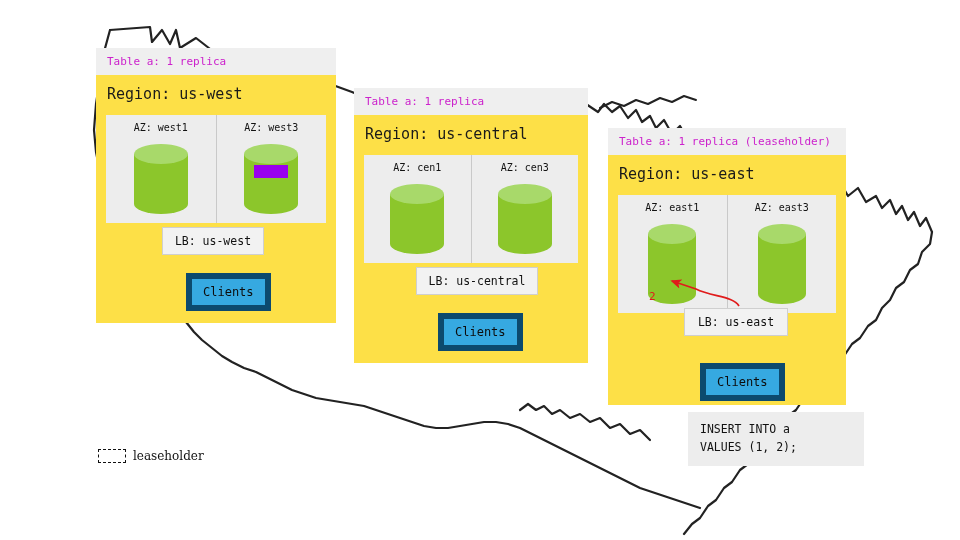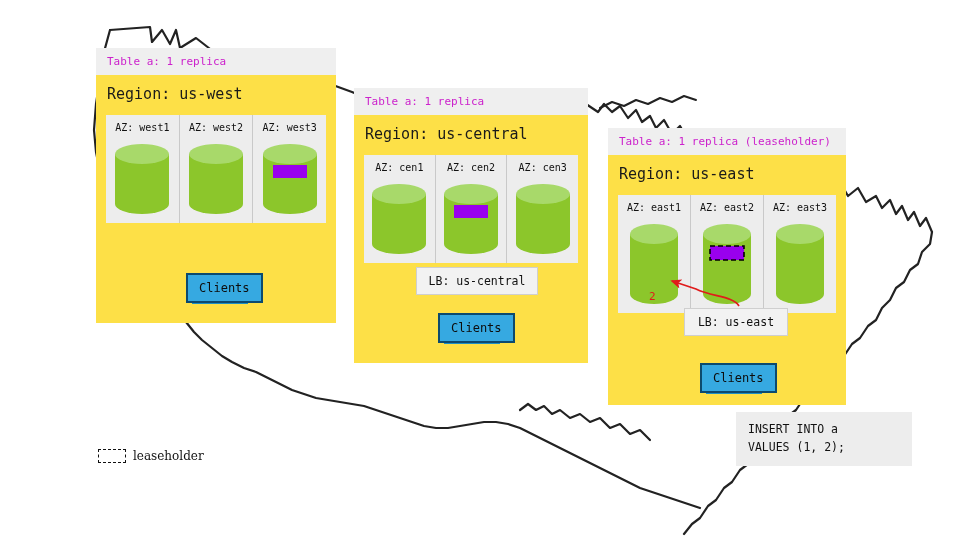--- a/index.html
+++ b/index.html
@@ -22,21 +22,21 @@
   .az-label{font-size:10px;color:#111;
             font-family:"DejaVu Sans Mono","Liberation Mono",monospace;
             white-space:nowrap;}
   .cyl-wrap{margin:9px auto 0 auto;position:relative;}
   .lb-box{position:absolute;background:#f2f2f2;border:1px solid #cfcfcf;
           font-size:11.5px;color:#111;text-align:center;
           font-family:"DejaVu Sans Mono","Liberation Mono",monospace;
           padding:6px 10px;white-space:nowrap;}
   .clients{position:absolute;}
   .clients .sheet{position:absolute;background:#36a9e1;border:1px solid #1b8fc6;}
-  .clients .top{position:relative;background:#36a9e1;border:2px solid #0c4a6e;
+  .clients .top{position:relative;background:#36a9e1;border:6px solid #0c4a6e;
                 color:#0d0d0d;font-size:12px;text-align:center;
                 font-family:"DejaVu Sans Mono","Liberation Mono",monospace;
                 padding:6px 11px;white-space:nowrap;}
   .sql-box{position:absolute;background:#ededed;color:#111;font-size:11.5px;
            line-height:1.55;padding:9px 12px;white-space:pre;
            font-family:"DejaVu Sans Mono","Liberation Mono",monospace;}
   .legend{position:absolute;display:flex;align-items:flex-start;gap:7px;}
   .legend .swatch{width:26px;height:12px;border:1.6px dashed #111;background:transparent;}
   .legend .ltext{font-size:12px;color:#111;
                  font-family:"DejaVu Serif","Liberation Serif",serif;}
@@ -101,40 +101,32 @@
         <div class="az-col">
           <div class="az-label">AZ: west1</div>
           <div class="cyl-wrap" style="width:58px;height:74px;">
             <svg width="58" height="74" viewBox="0 0 58 74" xmlns="http://www.w3.org/2000/svg">
               <path d="M2,12 L2,62 A27,10 0 0 0 56,62 L56,12 Z" fill="#8cc62b"></path>
               <ellipse cx="29" cy="12" rx="27" ry="10" fill="#a8d96a"></ellipse>
             </svg>
           </div>
         </div>
         <div class="az-col">
-          <div class="az-label">AZ: west2</div>
-          <div class="cyl-wrap" style="width:58px;height:74px;">
-            <svg width="58" height="74" viewBox="0 0 58 74" xmlns="http://www.w3.org/2000/svg">
-              <path d="M2,12 L2,62 A27,10 0 0 0 56,62 L56,12 Z" fill="#8cc62b"></path>
-              <ellipse cx="29" cy="12" rx="27" ry="10" fill="#a8d96a"></ellipse>
-            </svg>
-          </div>
-        </div>
-        <div class="az-col">
           <div class="az-label">AZ: west3</div>
           <div class="cyl-wrap" style="width:58px;height:74px;">
             <svg width="58" height="74" viewBox="0 0 58 74" xmlns="http://www.w3.org/2000/svg">
               <path d="M2,12 L2,62 A27,10 0 0 0 56,62 L56,12 Z" fill="#8cc62b"></path>
               <ellipse cx="29" cy="12" rx="27" ry="10" fill="#a8d96a"></ellipse>
               <rect x="12" y="23" width="34" height="13" fill="#9900ee"></rect>
             </svg>
           </div>
         </div>
       </div>
 
+      <div class="lb-box" style="left:66px;top:152px;width:80px;">LB: us-west</div>
 
       <div class="clients" style="left:90px;top:198px;">
         <div class="sheet" style="left:6px;top:6px;width:54px;height:23px;"></div>
         <div class="sheet" style="left:3px;top:3px;width:54px;height:23px;"></div>
         <div class="top">Clients</div>
       </div>
     </div>
   </div>
 
   <div class="region" style="left:354px;top:88px;width:234px;">
@@ -142,30 +134,20 @@
     <div class="rg-body" style="height:248px;">
       <div class="rg-title">Region: us-central</div>
 
       <div class="az-strip" style="height:108px;">
         <div class="az-col">
           <div class="az-label">AZ: cen1</div>
           <div class="cyl-wrap" style="width:58px;height:74px;">
             <svg width="58" height="74" viewBox="0 0 58 74" xmlns="http://www.w3.org/2000/svg">
               <path d="M2,12 L2,62 A27,10 0 0 0 56,62 L56,12 Z" fill="#8cc62b"></path>
               <ellipse cx="29" cy="12" rx="27" ry="10" fill="#a8d96a"></ellipse>
-            </svg>
-          </div>
-        </div>
-        <div class="az-col">
-          <div class="az-label">AZ: cen2</div>
-          <div class="cyl-wrap" style="width:58px;height:74px;">
-            <svg width="58" height="74" viewBox="0 0 58 74" xmlns="http://www.w3.org/2000/svg">
-              <path d="M2,12 L2,62 A27,10 0 0 0 56,62 L56,12 Z" fill="#8cc62b"></path>
-              <ellipse cx="29" cy="12" rx="27" ry="10" fill="#a8d96a"></ellipse>
-              <rect x="12" y="23" width="34" height="13" fill="#9900ee"></rect>
             </svg>
           </div>
         </div>
         <div class="az-col">
           <div class="az-label">AZ: cen3</div>
           <div class="cyl-wrap" style="width:58px;height:74px;">
             <svg width="58" height="74" viewBox="0 0 58 74" xmlns="http://www.w3.org/2000/svg">
               <path d="M2,12 L2,62 A27,10 0 0 0 56,62 L56,12 Z" fill="#8cc62b"></path>
               <ellipse cx="29" cy="12" rx="27" ry="10" fill="#a8d96a"></ellipse>
             </svg>
@@ -192,51 +174,41 @@
         <div class="az-col">
           <div class="az-label">AZ: east1</div>
           <div class="cyl-wrap" style="width:52px;height:84px;">
             <svg width="52" height="84" viewBox="0 0 52 84" xmlns="http://www.w3.org/2000/svg">
               <path d="M2,12 L2,72 A24,10 0 0 0 50,72 L50,12 Z" fill="#8cc62b"></path>
               <ellipse cx="26" cy="12" rx="24" ry="10" fill="#a8d96a"></ellipse>
             </svg>
           </div>
         </div>
         <div class="az-col">
-          <div class="az-label">AZ: east2</div>
-          <div class="cyl-wrap" style="width:52px;height:84px;">
-            <svg width="52" height="84" viewBox="0 0 52 84" xmlns="http://www.w3.org/2000/svg">
-              <path d="M2,12 L2,72 A24,10 0 0 0 50,72 L50,12 Z" fill="#8cc62b"></path>
-              <ellipse cx="26" cy="12" rx="24" ry="10" fill="#a8d96a"></ellipse>
-              <rect x="9" y="24" width="34" height="14" fill="#9900ee" stroke="#000000" stroke-width="1.6" stroke-dasharray="5,3"></rect>
-            </svg>
-          </div>
-        </div>
-        <div class="az-col">
           <div class="az-label">AZ: east3</div>
           <div class="cyl-wrap" style="width:52px;height:84px;">
             <svg width="52" height="84" viewBox="0 0 52 84" xmlns="http://www.w3.org/2000/svg">
               <path d="M2,12 L2,72 A24,10 0 0 0 50,72 L50,12 Z" fill="#8cc62b"></path>
               <ellipse cx="26" cy="12" rx="24" ry="10" fill="#a8d96a"></ellipse>
             </svg>
           </div>
         </div>
       </div>
 
       <div class="lb-box" style="left:76px;top:153px;width:82px;">LB: us-east</div>
 
       <div class="clients" style="left:92px;top:208px;">
         <div class="sheet" style="left:6px;top:6px;width:54px;height:23px;"></div>
         <div class="sheet" style="left:3px;top:3px;width:54px;height:23px;"></div>
         <div class="top">Clients</div>
       </div>
     </div>
   </div>
 
-  <div class="sql-box" style="left:688px;top:412px;width:152px;margin-left:48px;">INSERT INTO a
+  <div class="sql-box" style="left:688px;top:412px;width:152px;">INSERT INTO a
 VALUES (1, 2);</div>
 
   <svg class="arrow-layer" viewBox="0 0 960 540" xmlns="http://www.w3.org/2000/svg">
     <defs>
       <marker id="redhead" markerWidth="7" markerHeight="7" refX="5.5" refY="3.2" orient="auto" markerUnits="strokeWidth">
         <path d="M0,0.4 L6.5,3.2 L0,6 L1.6,3.2 Z" fill="#e01b1b"></path>
       </marker>
     </defs>
     <path fill="none" stroke="#e01b1b" stroke-width="1.7" marker-end="url(#redhead)" d="M739,306 C733,296 712,297 696,289 L672,281"></path>
   </svg>

